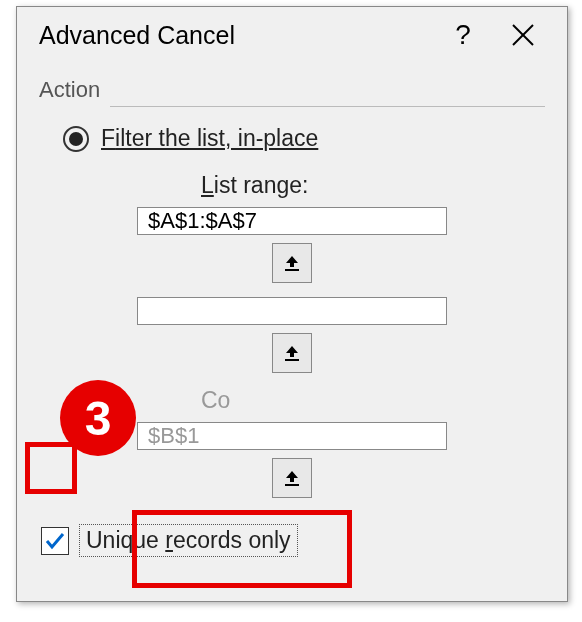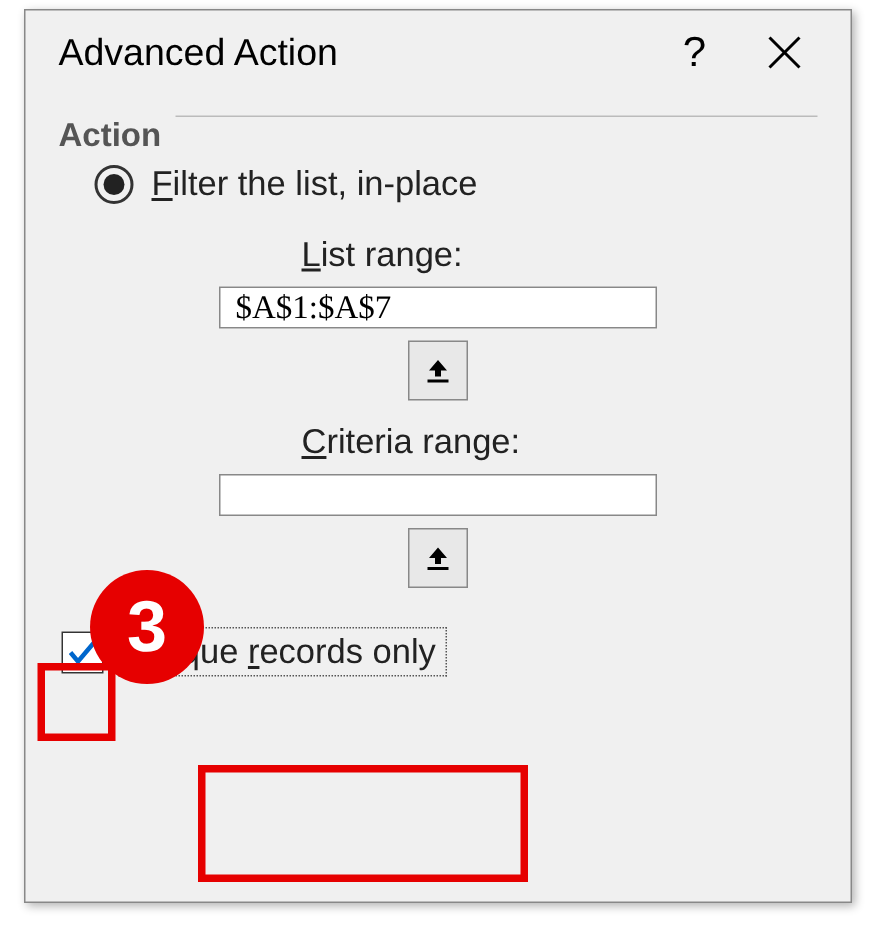--- a/index.html
+++ b/index.html
@@ -56,24 +56,23 @@
     .body {
       padding: 14px 22px 20px 22px;
     }
     .section-label {
       font-size: 22px;
       color: #555;
       margin-bottom: 4px;
     }
     .section-line {
       display: flex;
-      align-items: flex-start;
+      align-items: flex-end;
       gap: 10px;
-      margin-bottom: 2px;
-      font-weight: bold;
+      margin-bottom: 18px;
     }
     .section-line hr {
       flex: 1;
       border: none;
       border-top: 1px solid #bbb;
     }
     .radio-group {
       padding-left: 24px;
       margin-bottom: 20px;
     }
@@ -96,20 +95,21 @@
     }
     .radio-dot {
       width: 14px;
       height: 14px;
       border-radius: 50%;
       background: #222;
     }
     .radio-label {
       font-size: 23px;
       color: #222;
+      text-decoration: underline;
     }
     .underline {
       text-decoration: underline;
     }
     .range-row {
       display: flex;
       align-items: center;
       margin-bottom: 14px;
       gap: 8px;
       flex-direction: column;
@@ -124,21 +124,21 @@
       color: #999;
     }
     .text-input {
       flex: 1;
       height: 36px;
       background: #fff;
       border: 1px solid #888;
       font-size: 22px;
       padding: 0 10px;
       color: #000;
-      font-family: Liberation Serif, serif;
+      font-family: Liberation Sans, sans-serif;
     }
     .text-input.disabled {
       color: #999;
     }
     .collapse-btn {
       width: 40px;
       height: 40px;
       background: #e8e8e8;
       border: 1px solid #888;
       display: flex;
@@ -218,21 +218,21 @@
       position: absolute;
       border: 5px solid #e60000;
       pointer-events: none;
     }
   </style>
 </head>
 <body>
 
 <div class="dialog">
   <div class="titlebar">
-    <div class="title">Advanced Action</div>
+    <div class="title">Advanced Cancel</div>
     <div class="help-btn">?</div>
     <div class="close-btn">
       <svg class="close-x" viewBox="0 0 24 24">
         <line x1="2" y1="2" x2="22" y2="22" stroke="#000" stroke-width="2"></line>
         <line x1="22" y1="2" x2="2" y2="22" stroke="#000" stroke-width="2"></line>
       </svg>
     </div>
   </div>
 
   <div class="body">
@@ -255,30 +255,39 @@
       <input class="text-input" value="$A$1:$A$7" style="">
       <div class="collapse-btn">
         <svg class="collapse-icon" viewBox="0 0 20 18">
           <path d="M10 2 L4 9 L8 9 L8 13 L12 13 L12 9 L16 9 Z" fill="#000"></path>
           <rect x="3" y="15" width="14" height="2" fill="#000"></rect>
         </svg>
       </div>
     </div>
 
     <div class="range-row">
-      <span class="range-label"><span class="underline">C</span>riteria range:</span>
       <input class="text-input" value="" style="">
       <div class="collapse-btn">
         <svg class="collapse-icon" viewBox="0 0 20 18">
           <path d="M10 2 L4 9 L8 9 L8 13 L12 13 L12 9 L16 9 Z" fill="#000"></path>
           <rect x="3" y="15" width="14" height="2" fill="#000"></rect>
         </svg>
       </div>
     </div>
 
+    <div class="range-row">
+      <span class="range-label disabled">Co</span>
+      <input class="text-input disabled" disabled="" value="$B$1" style="">
+      <div class="collapse-btn">
+        <svg class="collapse-icon" viewBox="0 0 20 18">
+          <path d="M10 2 L4 9 L8 9 L8 13 L12 13 L12 9 L16 9 Z" fill="#000"></path>
+          <rect x="3" y="15" width="14" height="2" fill="#000"></rect>
+        </svg>
+      </div>
+    </div>
 
     <div class="checkbox-row">
       <div class="checkbox">
         <svg class="check-mark" viewBox="0 0 20 18">
           <polyline points="2,9 7,15 18,2" fill="none" stroke="#0066cc" stroke-width="3"></polyline>
         </svg>
       </div>
       <span class="checkbox-label">Unique <span class="underline">r</span>ecords only</span>
     </div>
 

